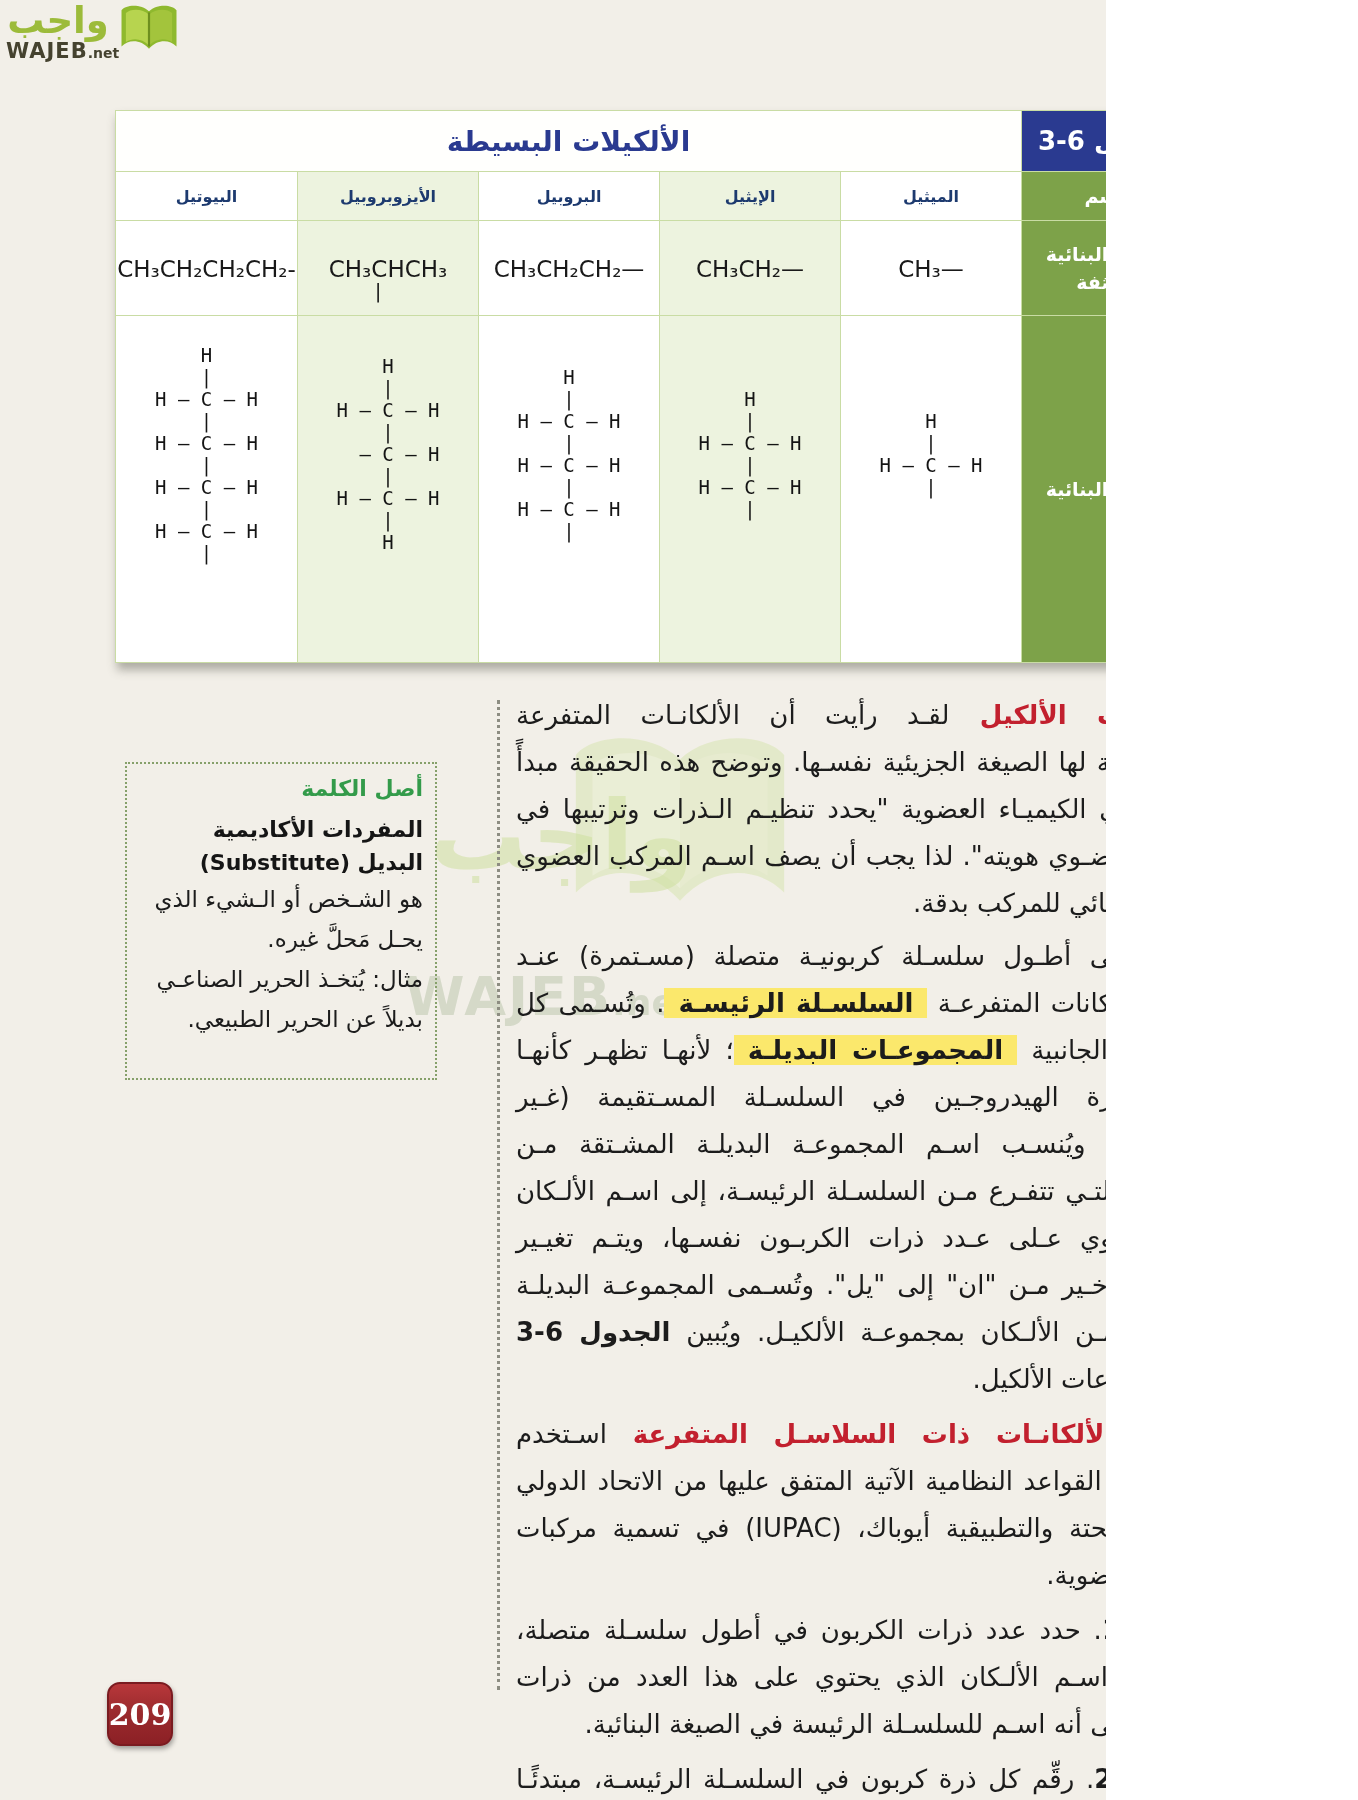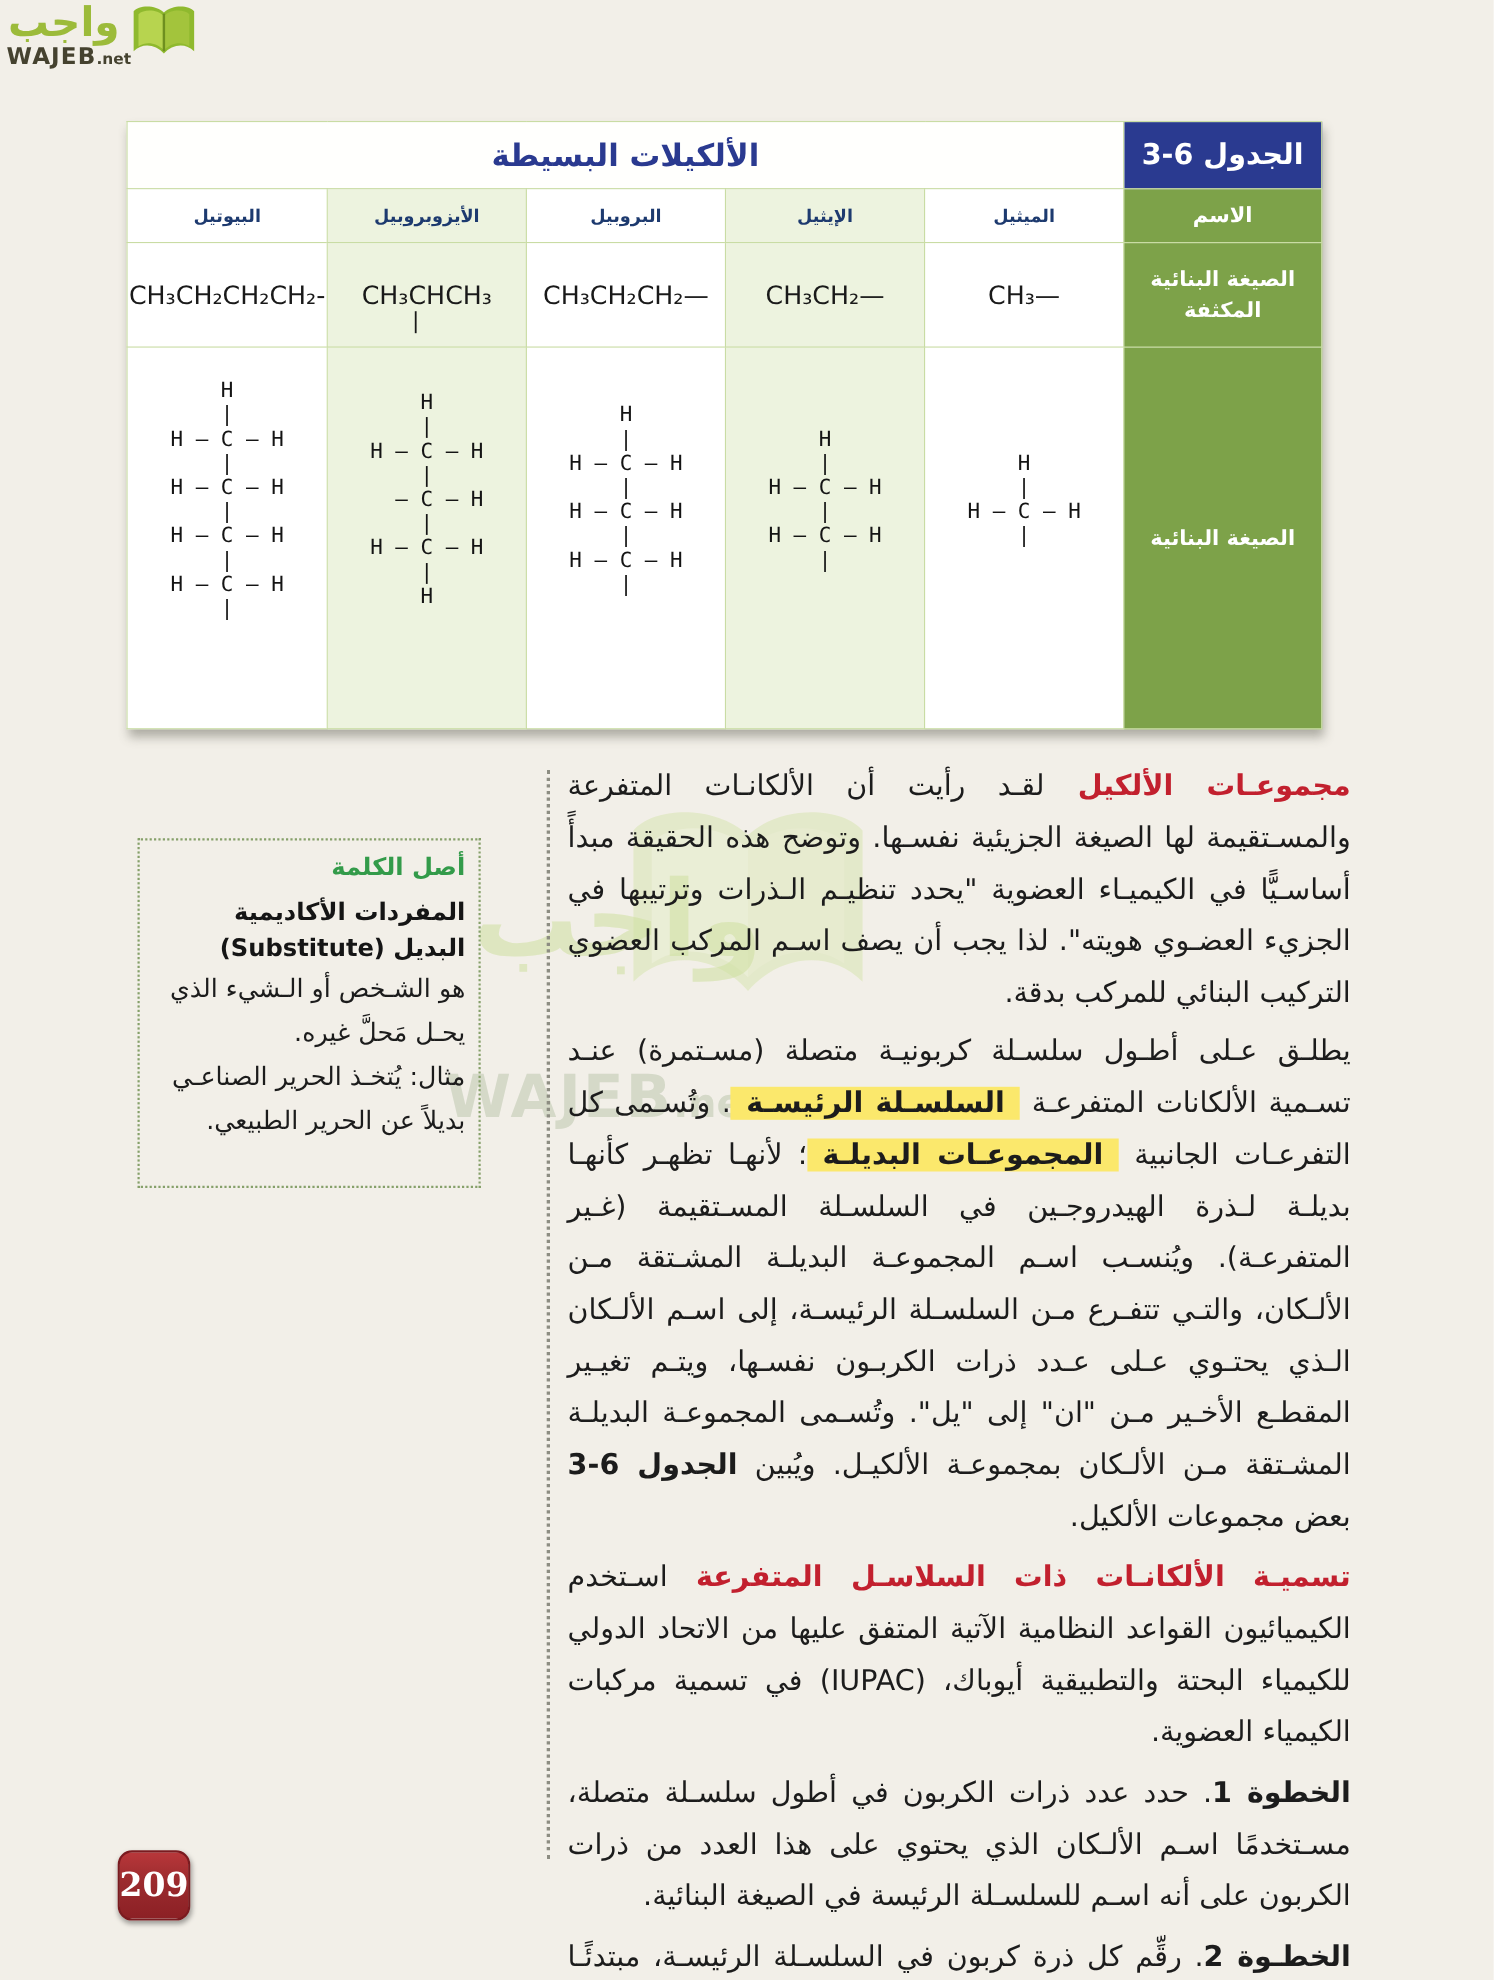--- a/index.html
+++ b/index.html
@@ -1,18 +1,18 @@
 <!DOCTYPE html>
 <html lang="ar" style="--page_bg: #F2EFE8; --header_blue: #2A3A90; --header_green: #7DA249; --cell_alt_green: #EDF3DF; --cell_border: #C9DCA4; --names_navy: #1D3A6F; --heading_red: #C2202E; --highlight_yellow: #FBE86C; --vocab_green: #339B4A; --text_dark: #1C1C1C; --badge_red: #9B2B2E; --logo_green: #9CBB3A; --logo_dark: #45422F;"><head>
 <meta charset="utf-8">
 <style>
   html,body{margin:0;padding:0;}
   .page{
     position:relative;
-    width:1358px;height:1800px;
+    width:1106px;height:1800px;
     background:var(--page_bg,#F2EFE8);
     font-family:"DejaVu Sans",sans-serif;
     overflow:hidden;
   }
   
   .logo{position:absolute;left:6px;top:2px;display:flex;align-items:center;gap:6px;}
   .logo-text{width:104px;text-align:center;line-height:1;}
   .logo-ar{font-size:37px;font-weight:bold;color:var(--logo_green,#9CBB3A);}
   .logo-en{font-size:21px;font-weight:bold;color:var(--logo_dark,#45422F);letter-spacing:1px;margin-top:2px;}
   .logo-en .net{font-size:14px;letter-spacing:0;}

